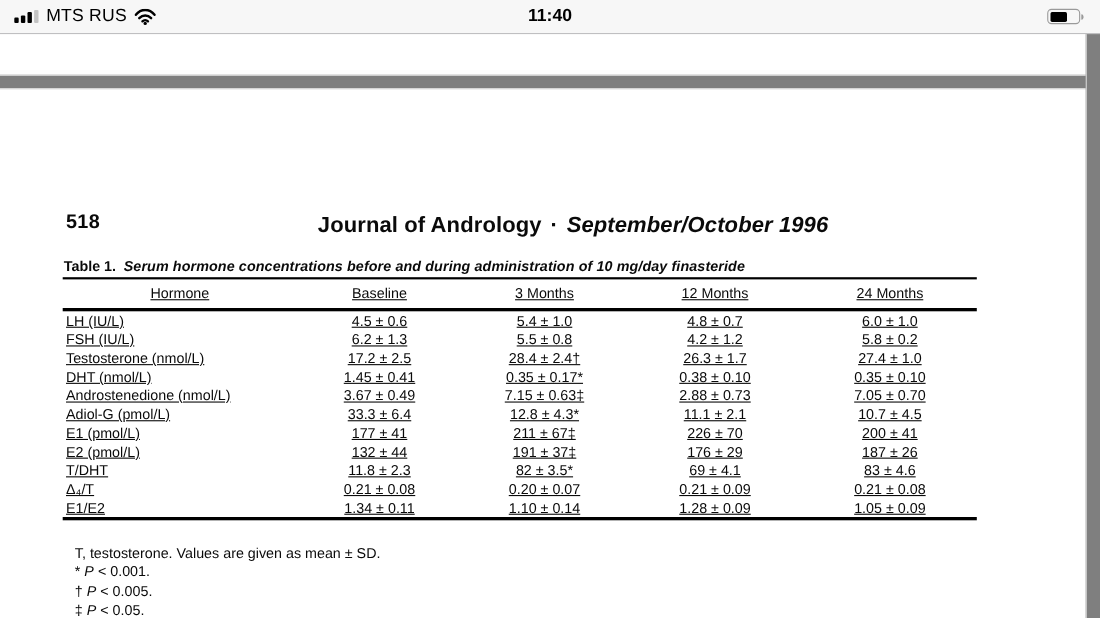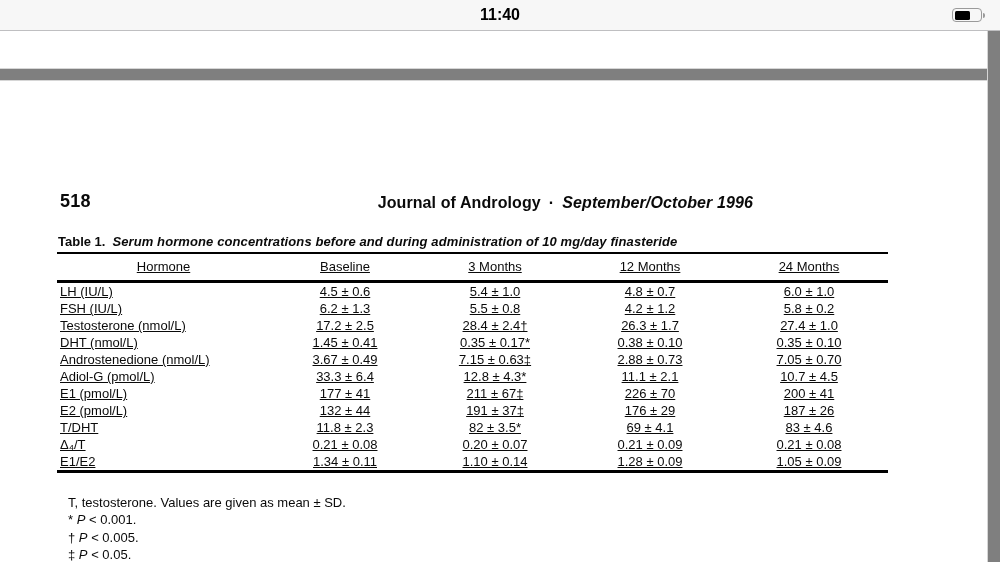--- a/index.html
+++ b/index.html
@@ -41,21 +41,21 @@
     background:#7f7f7f;border-top:1px solid #d6d6d6;border-bottom:1px solid #d6d6d6;
   }
   .page-edge-strip{
     position:absolute;top:31px;right:0;width:12px;height:531px;
     background:#7f7f7f;border-left:1px solid #d6d6d6;
   }
 
   
   .document-viewport{position:absolute;top:31px;left:0;width:865px;height:531px;background:transparent;}
   .page-number{position:absolute;left:60px;top:160px;font-size:18px;font-weight:700;letter-spacing:.3px;}
-  .journal-line{position:absolute;right:112px;top:163px;font-size:16px;font-weight:700;letter-spacing:.1px;white-space:nowrap;}
+  .journal-line{position:absolute;right:112px;top:163px;font-size:20px;font-weight:700;letter-spacing:.1px;white-space:nowrap;}
   .journal-line .mid-dot{margin:0 8px;}
   .journal-line .issue{font-style:italic;}
 
   .caption{position:absolute;left:58px;top:203px;font-size:13px;white-space:nowrap;font-weight:bold;}
   .caption .cap-label{margin-right:7px;}
   .caption i{letter-spacing:.1px;}
 
   .table-wrap{position:absolute;left:57px;top:221px;width:831px;}
   table.hormones{
     width:831px;table-layout:fixed;border-collapse:collapse;
@@ -73,20 +73,37 @@
 
   .footnotes{position:absolute;left:68px;top:463px;font-size:13px;line-height:17.4px;}
   .fn-p{font-style:italic;}
 </style>
 </head>
 <body>
 
 <div class="screen">
 
   <div class="status-bar">
+    <div class="sb-left">
+      <div class="signal-bars">
+        <div class="sbar b1"></div>
+        <div class="sbar b2"></div>
+        <div class="sbar b3"></div>
+        <div class="sbar b4"></div>
+      </div>
+      <span class="carrier">MTS RUS</span>
+      <span class="wifi">
+        <svg width="20" height="15" viewBox="0 0 20 15">
+          <path d="M1.5 5.4 C4 2.3 6.9 1.1 10 1.1 c3.1 0 6 1.2 8.5 4.3" fill="none" stroke="#000" stroke-width="2.2" stroke-linecap="round"></path>
+          <path d="M4.6 8.5 C6.2 6.9 8 6.1 10 6.1 c2 0 3.8 0.8 5.4 2.4" fill="none" stroke="#000" stroke-width="2.2" stroke-linecap="round"></path>
+          <path d="M7.5 11.4 C8.2 10.7 9.1 10.3 10 10.3 c0.9 0 1.8 0.4 2.5 1.1" fill="none" stroke="#000" stroke-width="2.2" stroke-linecap="round"></path>
+          <circle cx="10" cy="13.3" r="1.5" fill="#000"></circle>
+        </svg>
+      </span>
+    </div>
     <div class="sb-time">11:40</div>
     <div class="battery">
       <div class="battery-body">
         <div class="battery-fill" style="width:62%;"></div>
       </div>
       <div class="battery-tip"></div>
     </div>
   </div>
 
   <div class="separator-band"></div>

